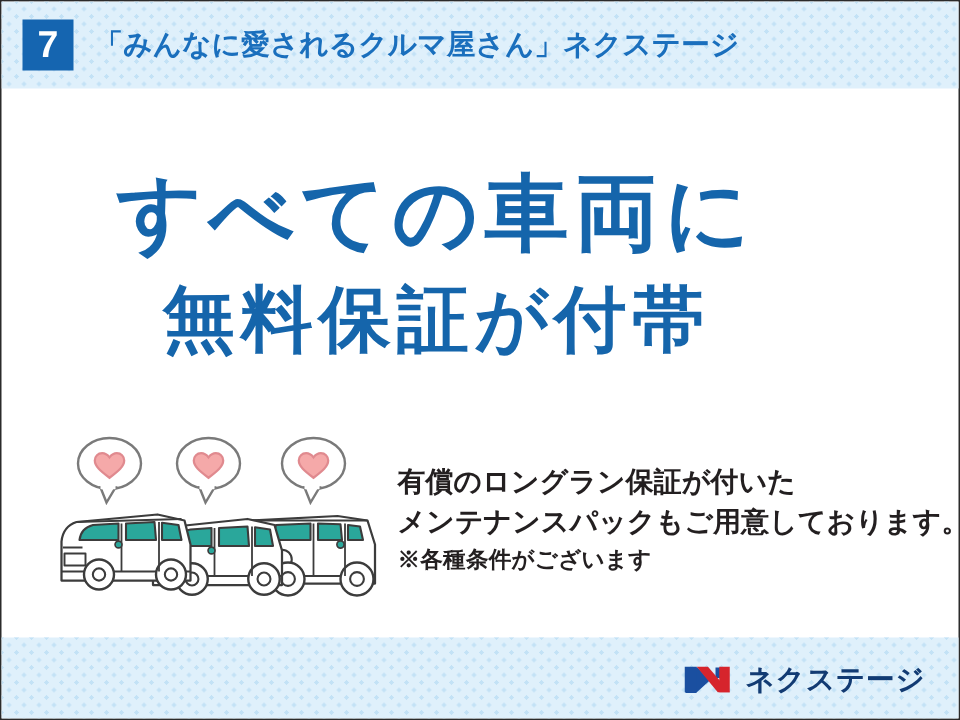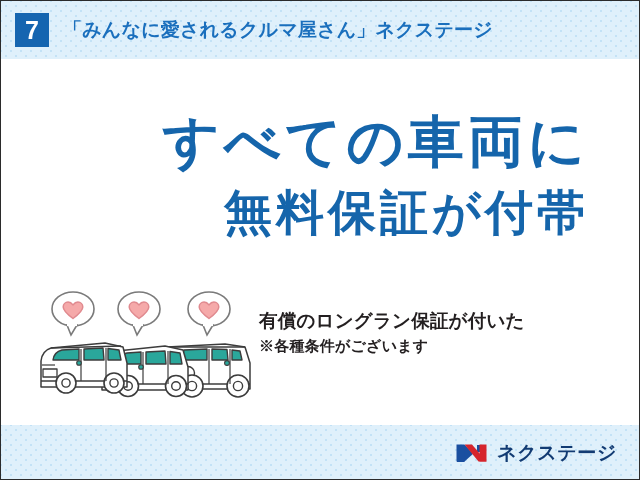--- a/index.html
+++ b/index.html
@@ -69,23 +69,23 @@
     color: #1a6fbd;
     font-size: 19px;
     font-weight: bold;
     letter-spacing: 0.2px;
     white-space: nowrap;
   }
 
   
   .headline {
     position: absolute;
-    left: 8px;
+    left: 0;
     width: 580px;
-    text-align: right;
+    text-align: center;
     color: #1565ab;
     font-weight: bold;
     letter-spacing: 4px;
     white-space: nowrap;
   }
   #headline-1 {
     top: 104px;
     font-size: 56px;
   }
   #headline-2 {
@@ -101,39 +101,38 @@
     width: 228px;
     height: 112px;
   }
   #illustration svg {
     display: block;
   }
 
   
   #body-copy {
     position: absolute;
-    left: 258px;
+    left: 264px;
     top: 306px;
     width: 372px;
     color: #231f20;
   }
   #body-copy .line {
     white-space: nowrap;
     font-weight: bold;
   }
   #copy-line-1, #copy-line-2 {
     font-size: 18.5px;
     line-height: 27px;
     letter-spacing: 0.2px;
   }
   #copy-line-3 {
     font-size: 15px;
     line-height: 25px;
     letter-spacing: 0.2px;
-    font-family: Liberation Serif, serif;
   }
 
   
   #brand-logo {
     position: absolute;
     right: 22px;
     bottom: 12px;
     height: 28px;
     display: flex;
     align-items: center;
@@ -267,20 +266,21 @@
         <path d="M50 60 L50 92" stroke-width="1.2" fill="none"></path>
         <path d="M75 59 L75 92" stroke-width="1.2" fill="none"></path>
 
         <circle cx="48" cy="74" r="2.3" fill="#2aa79b" stroke-width="1.1"></circle>
       </g>
     </svg>
   </div>
 
   <div id="body-copy">
     <div id="copy-line-1" class="line">有償のロングラン保証が付いた</div>
+    <div id="copy-line-2" class="line">メンテナンスパックもご用意しております。</div>
     <div id="copy-line-3" class="line">※各種条件がございます</div>
   </div>
 
   <div id="footer-band" class="dot-band"></div>
 
   <div id="brand-logo">
     <svg id="brand-mark" viewBox="0 0 34 24" xmlns="http://www.w3.org/2000/svg">
       <path d="M2 21 L2 4 L10 4 L22 17 L22 4 L26 4 L26 11 L20 11 L9 21 Z" fill="#1a4fa0"></path>
       <path d="M9.5 3.5 L17 3.5 L31.5 20.5 L23.5 20.5 Z" fill="#d6242c"></path>
       <path d="M1.5 20.5 L1.5 3.5 L9.5 3.5 L9.5 20.5 Z" fill="#1a4fa0"></path>

